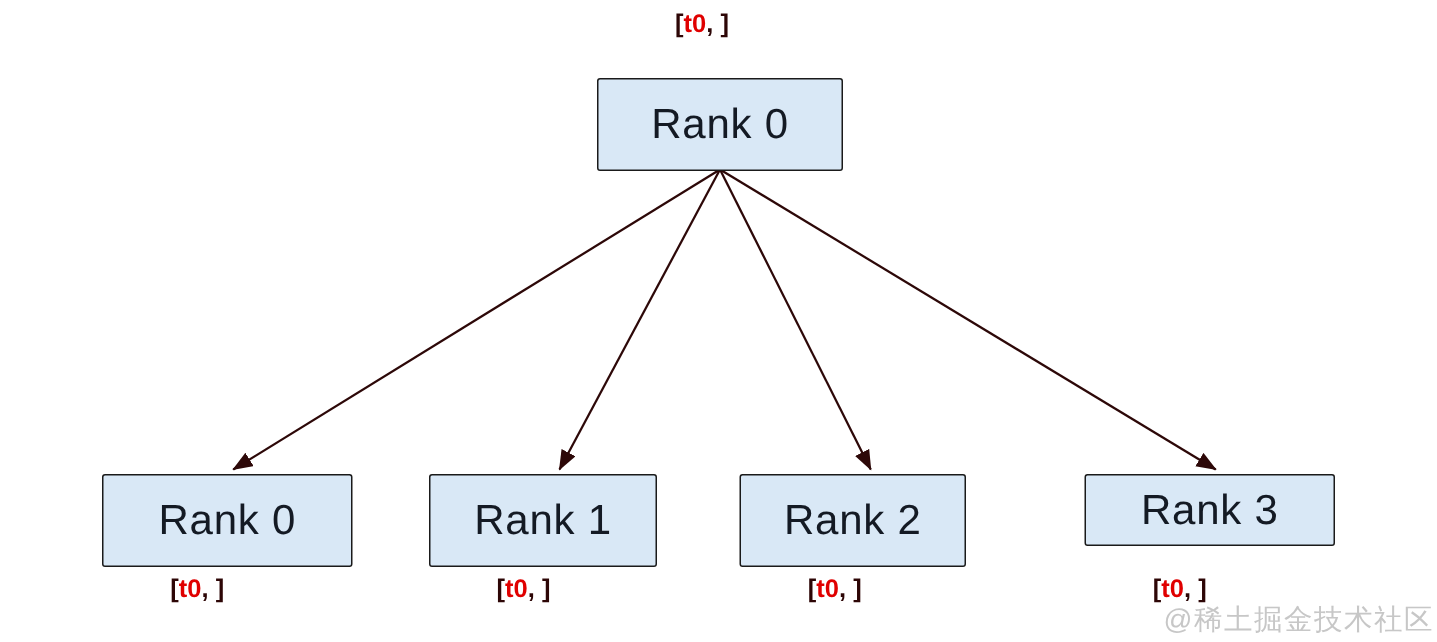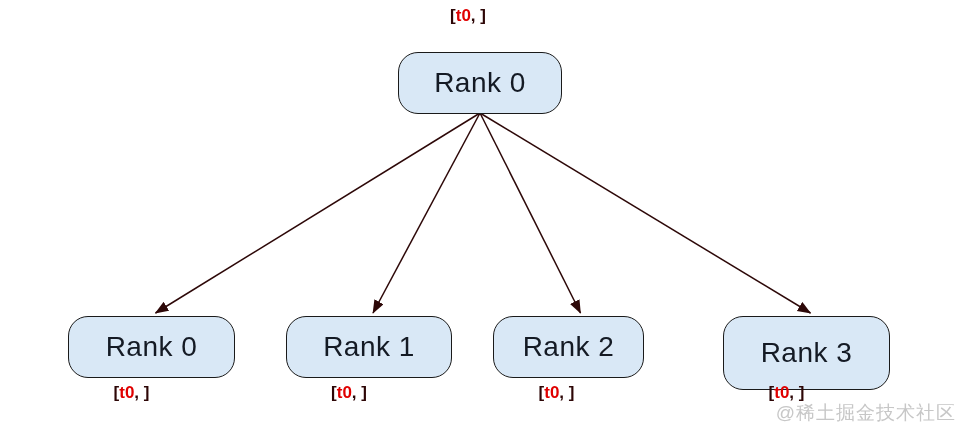--- a/index.html
+++ b/index.html
@@ -20,36 +20,36 @@
     left: 0;
     top: 0;
     width: 958px;
     height: 428px;
     pointer-events: none;
   }
   .node {
     position: absolute;
     background: var(--node-fill, #d9e8f6);
     border: 1.6px solid var(--node-border, #1a1a1a);
-    border-radius: 20px;
+    border-radius: 2px;
     box-sizing: border-box;
     display: flex;
     align-items: center;
     justify-content: center;
   }
   .node .node-label {
     font-size: 28px;
     color: var(--node-text, #141a24);
     letter-spacing: 0.5px;
   }
   #node-root { left: 398px; top: 52px;  width: 164px; height: 62px; }
   #node-c0   { left: 68px;  top: 316px; width: 167px; height: 62px; }
-  #node-c1   { left: 286px; top: 316px; width: 166px; height: 62px; }
+  #node-c1   { left: 286px; top: 316px; width: 152px; height: 62px; }
   #node-c2   { left: 493px; top: 316px; width: 151px; height: 62px; }
-  #node-c3   { left: 723px; top: 316px; width: 167px; height: 74px; }
+  #node-c3   { left: 723px; top: 316px; width: 167px; height: 48px; }
   .tag {
     position: absolute;
     font-size: 17px;
     font-weight: bold;
     text-align: center;
     color: var(--tag-bracket, #2d0606);
     white-space: pre;
   }
   .tag .tag-value { color: var(--tag-value, #e00000); }
   #tag-root { left: 386px; top: 6px;   width: 164px; }

